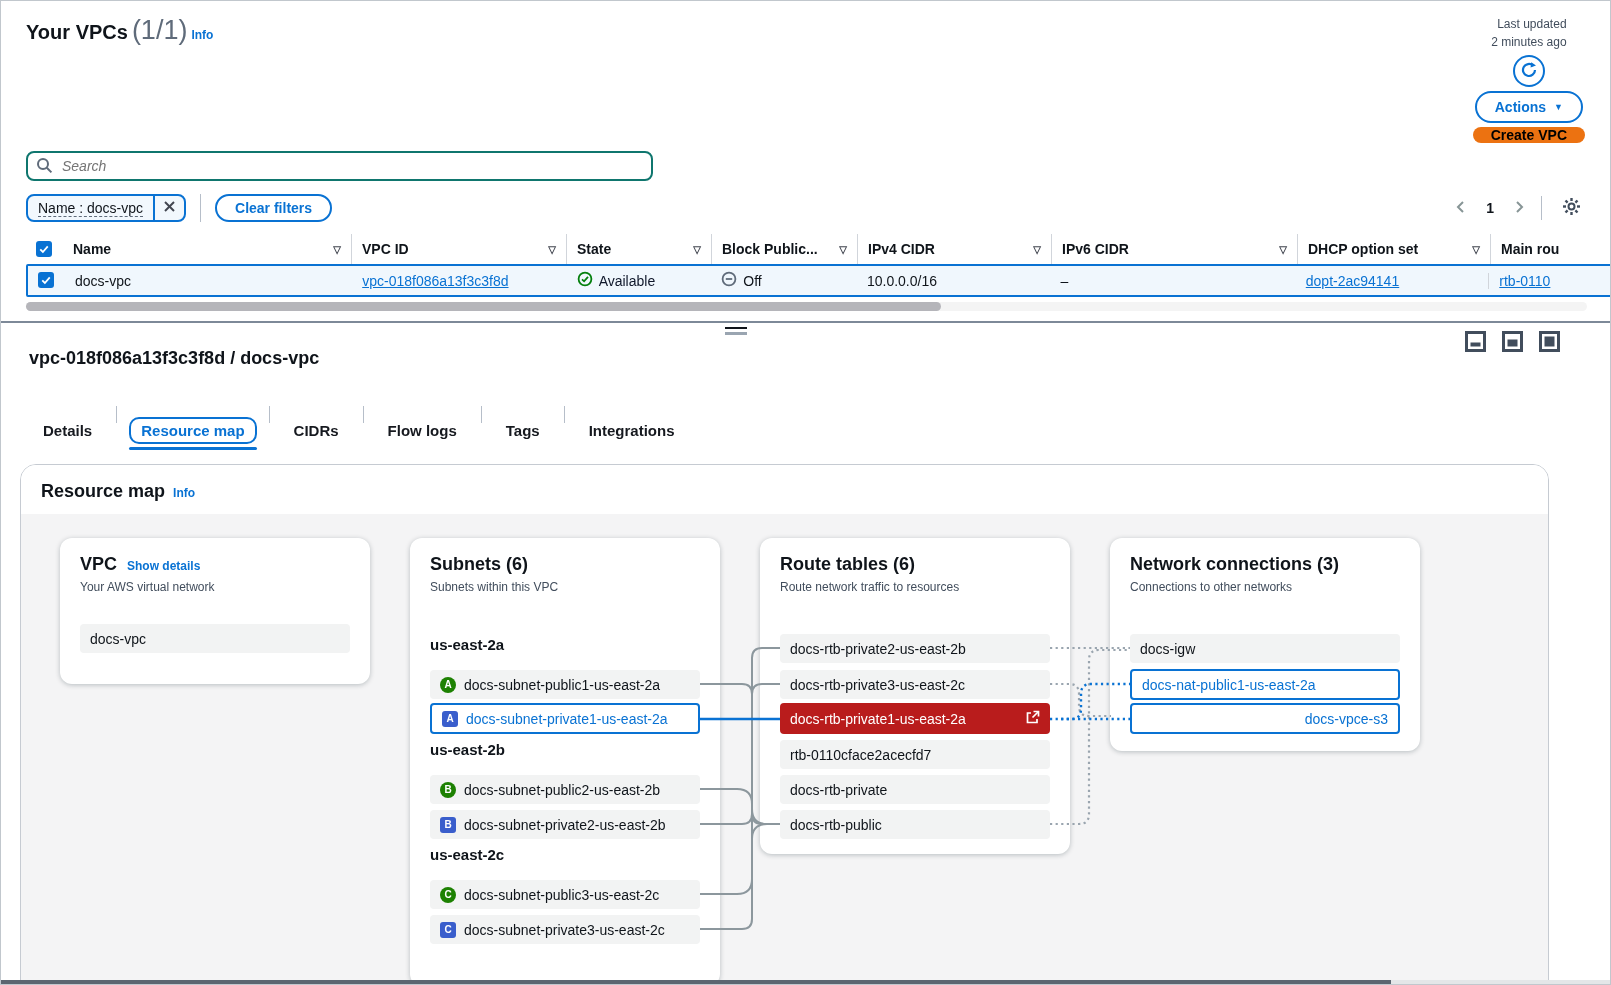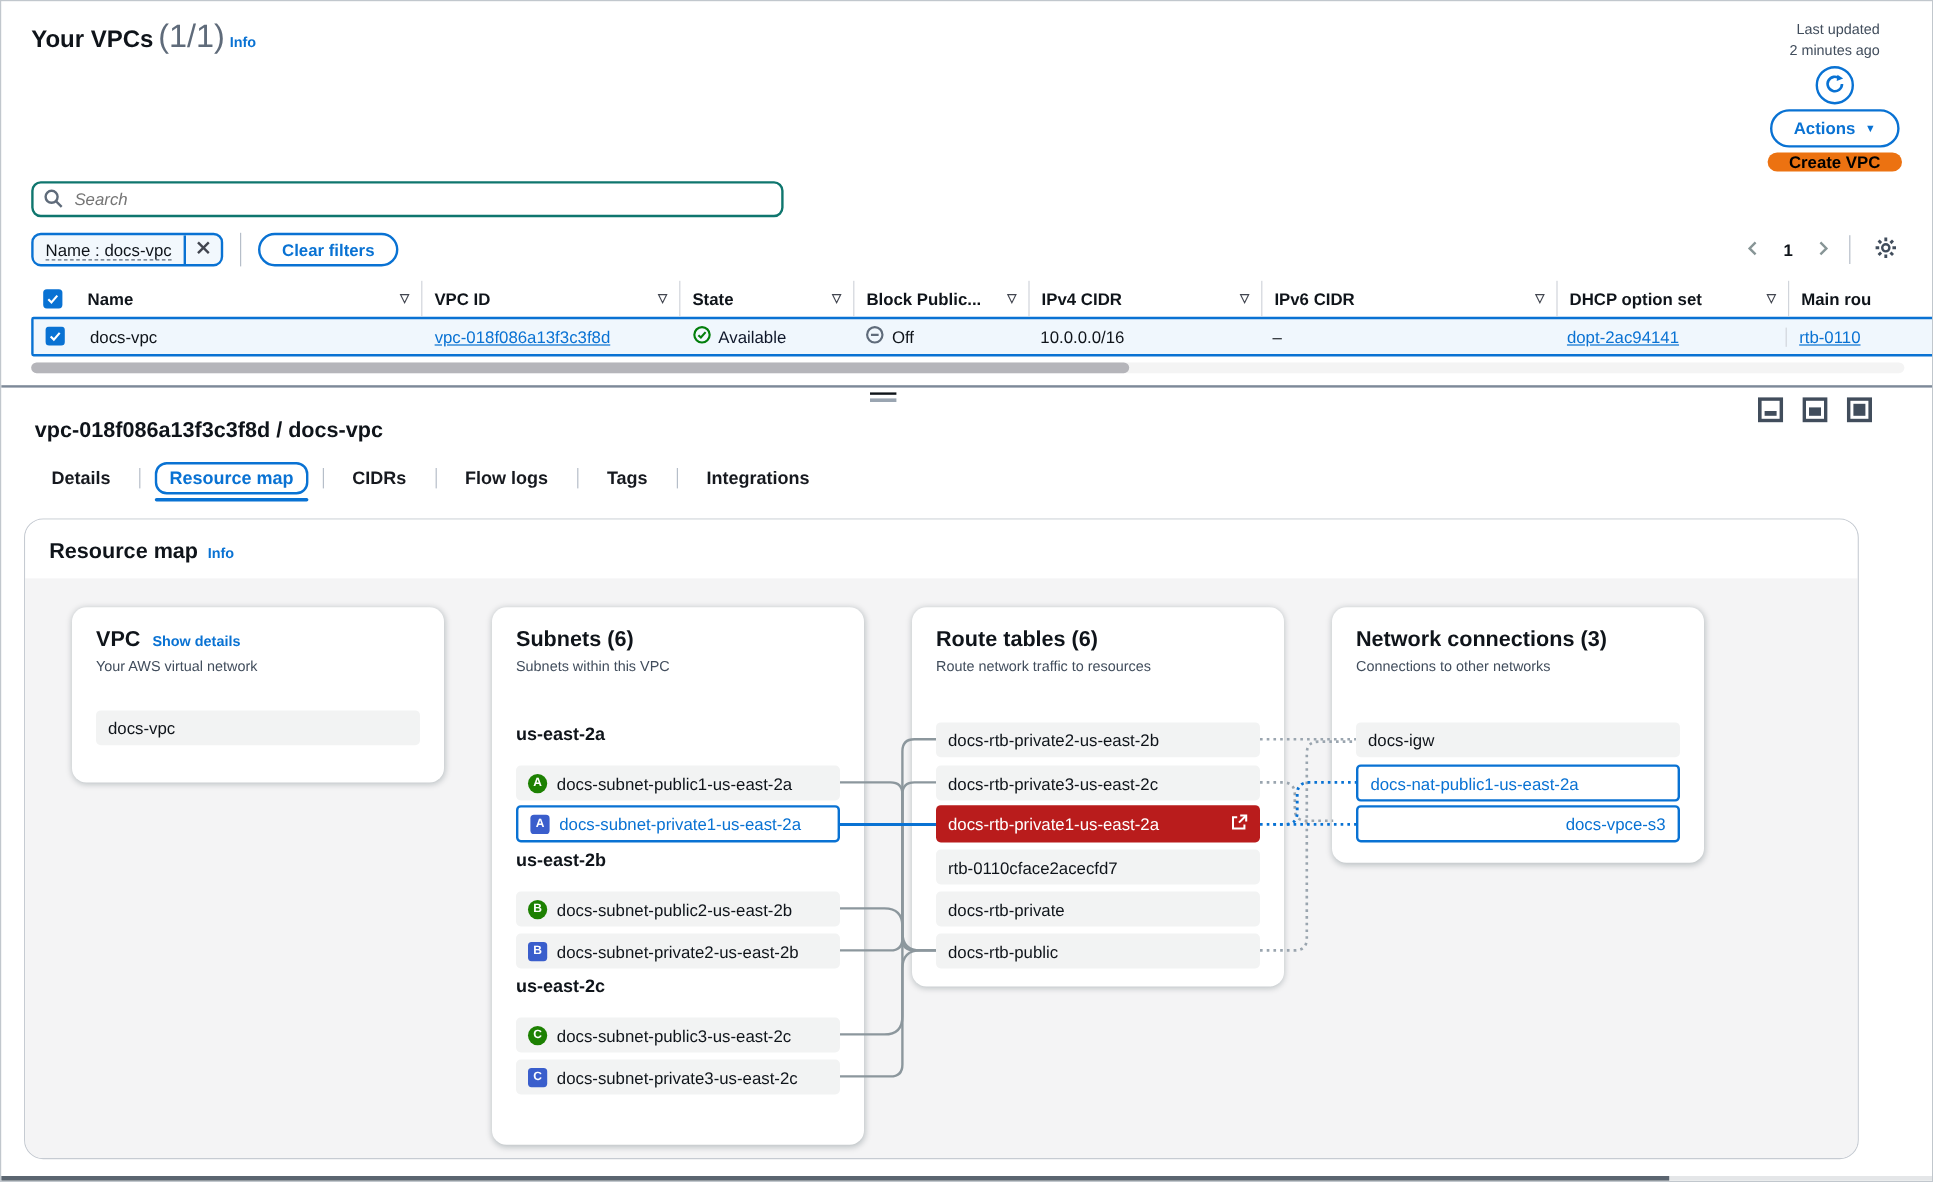--- a/index.html
+++ b/index.html
@@ -75,21 +75,21 @@
   .split-handle .b1 { height:2px; background:#0f141a; }
   .split-handle .b2 { height:3px; background:#9aa5b1; margin-top:3px; }
 
   
   .detail { position:absolute; top:322px; left:0; width:1611px; height:660px; padding:0 19px; }
   .panel-icons { position:absolute; top:8px; right:52px; display:flex; gap:16px; }
   .panel-icons button { background:none; border:none; cursor:pointer; padding:0; }
   .detail-title { margin:25px 0 0 9px; font-size:18px; font-weight:700; }
   .tabs { display:flex; align-items:center; margin:16px 0 0 9px; }
   .tab { display:flex; flex-direction:column; align-items:center; cursor:pointer; padding:0 2px; }
-  .tab-label { font-size:15px; font-weight:700; color:#16191f; padding:3px 10px; border:2px solid transparent; }
+  .tab-label { font-size:15px; font-weight:700; color:#16191f; padding:3px 10px; border:2px solid transparent;margin-top:32px; }
   .tab.active .tab-label { color:#0972d3; border:2px solid #0972d3; border-radius:10px; }
   .tab-underline { height:3px; width:100%; margin-top:3px; background:transparent; border-radius:2px; }
   .tab.active .tab-underline { background:#0972d3; }
   .tab-sep { width:1px; height:17px; background:#b6bec9; margin:0 10px 6px; }
 
   .rm-card { margin-top:14px; width:1529px; height:534px; background:#fff;
     border:1px solid #c6cbd2; border-radius:16px; overflow:hidden; }
   .rm-header { padding:16px 20px 12px; display:flex; align-items:baseline; gap:8px; background:#fff; }
   .rm-title { font-size:18px; font-weight:700; }
   .rm-body { position:relative; height:484px; background:#f4f4f5; }

